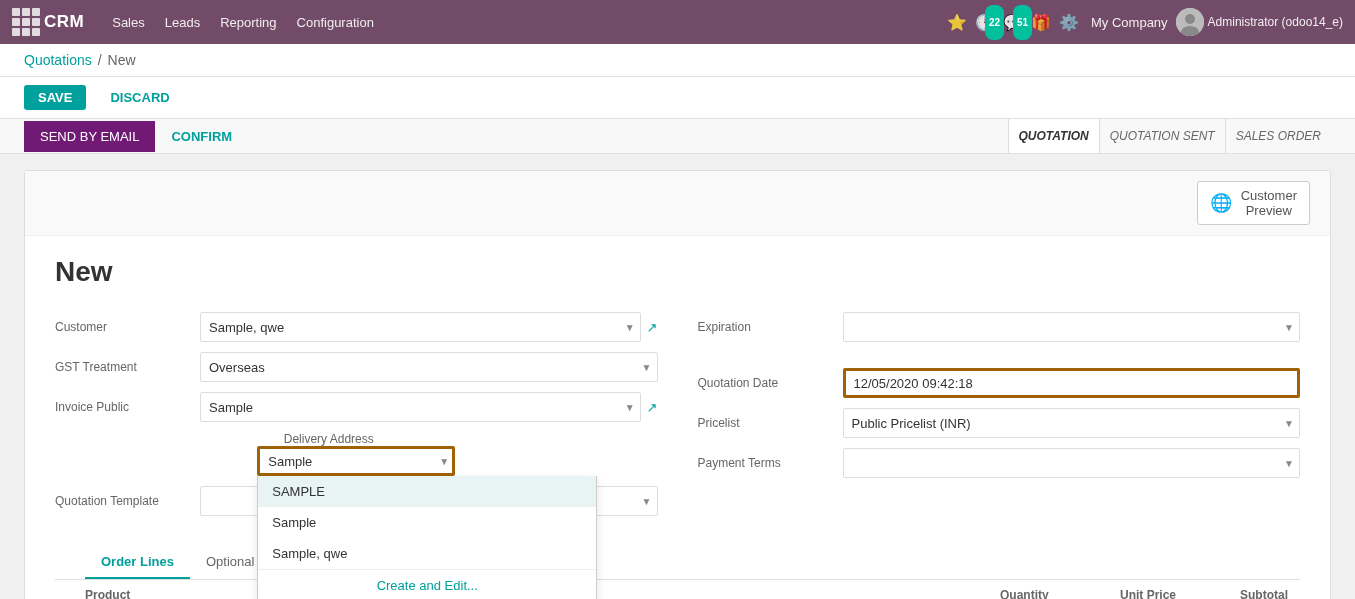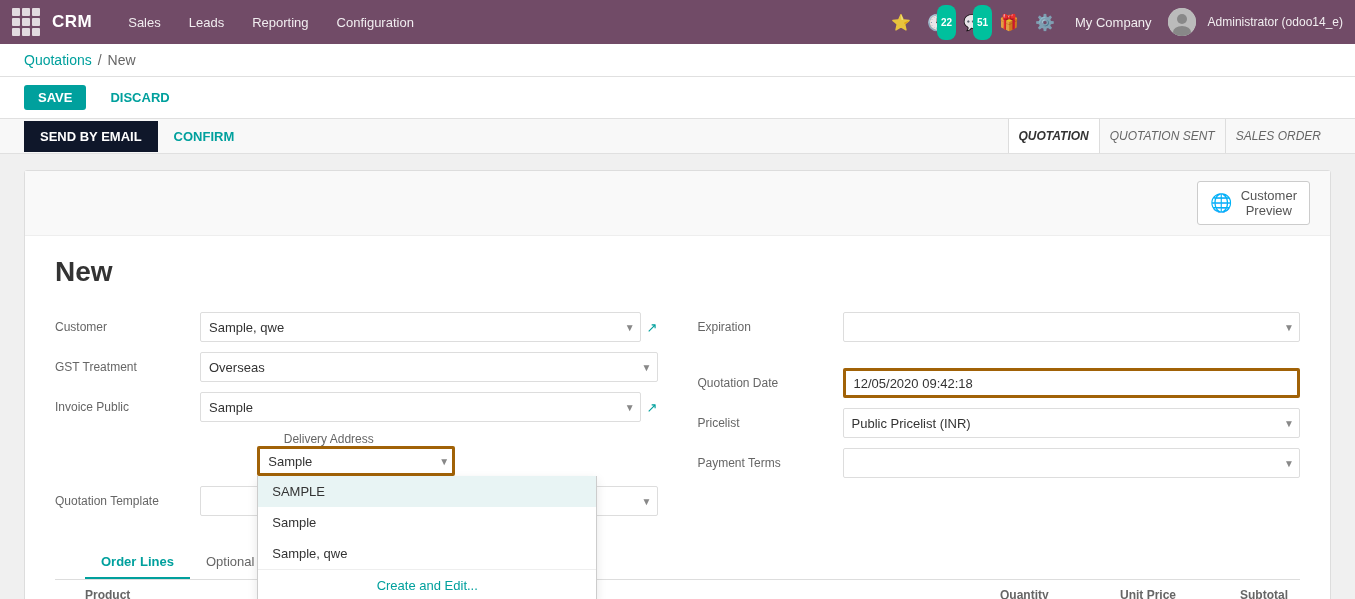--- a/index.html
+++ b/index.html
@@ -5,21 +5,21 @@
     * { box-sizing: border-box; margin: 0; padding: 0; font-family: 'Segoe UI', Arial, sans-serif; }
     body { background: #f0f0f0; font-size: 13px; color: #333; }
 
     
     .topnav {
       background: #714B67;
       height: 44px;
       display: flex;
       align-items: center;
       padding: 0 12px;
-      gap: 8px;
+      gap: 0;
       color: #fff;
     }
     .topnav-grid-icon {
       width: 28px; height: 28px;
       display: grid; grid-template-columns: repeat(3,8px); grid-gap: 2px;
       margin-right: 4px; cursor: pointer;
     }
     .topnav-grid-icon span { background: rgba(255,255,255,0.8); border-radius: 1px; }
     .topnav-logo { font-size: 17px; font-weight: 700; margin-right: 18px; letter-spacing: 0.5px; }
     .topnav-link { color: rgba(255,255,255,0.9); font-size: 13px; margin: 0 10px; cursor: pointer; text-decoration: none; }
@@ -63,22 +63,22 @@
 
     
     .status-bar {
       background: #f8f8f8;
       border-bottom: 1px solid #e0e0e0;
       display: flex; align-items: center; justify-content: space-between;
       padding: 0 24px;
     }
     .status-actions { display: flex; align-items: center; gap: 0; }
     .btn-email {
-      background: #0f172a; color: #fff; border: none;
-      padding: 8px 16px; font-size: 13px; cursor: pointer; font-weight: 700;
+      background: #701a75; color: #fff; border: none;
+      padding: 8px 16px; font-size: 13px; cursor: pointer; font-weight: 400;
     }
     .btn-confirm {
       background: transparent; color: #00A09D; border: none;
       padding: 8px 16px; font-size: 13px; cursor: pointer; font-weight: 600;
     }
     .status-steps { display: flex; align-items: center; }
     .status-step {
       padding: 10px 10px; font-size: 12px; color: #666;
       border-left: 1px solid #ddd; cursor: pointer; font-style: italic;
     }

